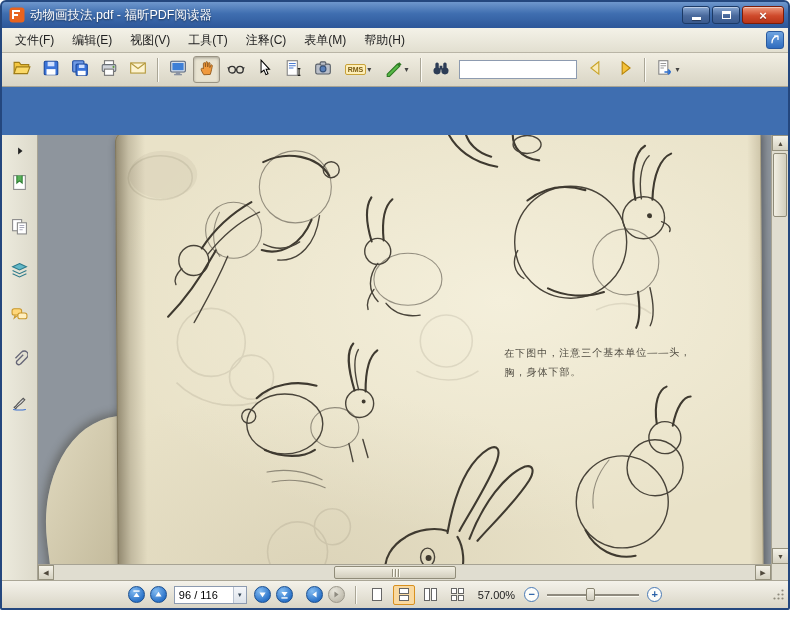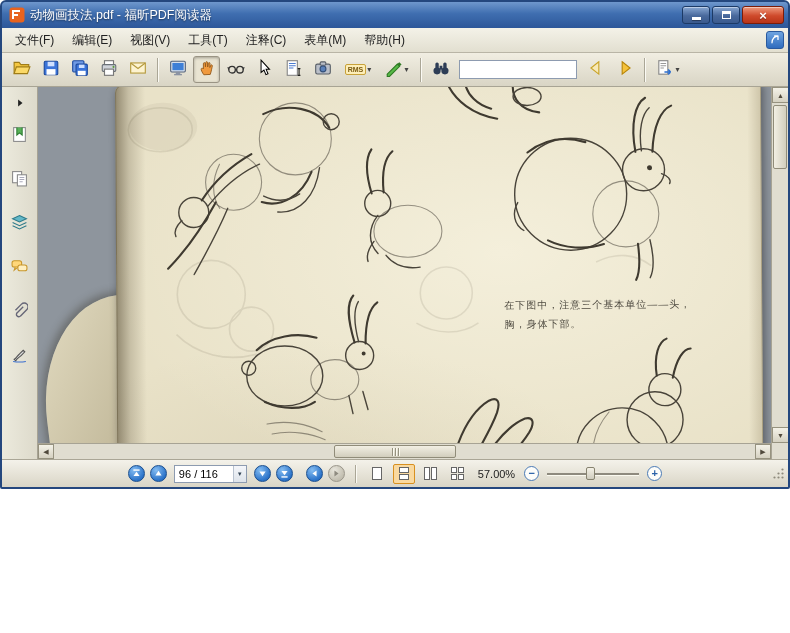--- a/index.html
+++ b/index.html
@@ -1,17 +1,17 @@
 <!DOCTYPE html>
 <html><head>
 <meta charset="utf-8">
 <style>
   * { box-sizing: border-box; margin: 0; padding: 0; }
   html,body { width:790px; height:633px; font-family:"Liberation Sans","DejaVu Sans",sans-serif; }
-  .window { position:relative; width:790px; height:489px; background:#3f6eb0; border:2px solid #24477e; border-radius:6px 6px 2px 2px; overflow:hidden; display:flex; flex-direction:column; }
+  .window { position:relative; width:790px; height:610px; background:#3f6eb0; border:2px solid #24477e; border-radius:6px 6px 2px 2px; overflow:hidden; display:flex; flex-direction:column; }
 
   
   .titlebar { height:26px; display:flex; align-items:center; padding:0 4px 0 7px; background:linear-gradient(#6f97cd,#3f6eb0 45%,#2d5799); flex:0 0 auto; }
   .app-icon { width:16px; height:16px; margin-right:5px; flex:0 0 auto; }
   .title { color:#fff; font-size:12.5px; text-shadow:0 1px 2px rgba(0,0,0,.55); flex:1 1 auto; white-space:nowrap; overflow:hidden; }
   .win-btns { display:flex; gap:2px; }
   .win-btn { width:28px; height:18px; border:1px solid #1c3a66; border-radius:3px; display:flex; align-items:center; justify-content:center; background:linear-gradient(#89a8d4,#49699c 55%,#3a5a8e); box-shadow:inset 0 1px 0 rgba(255,255,255,.45); cursor:default; }
   .win-btn.close { width:42px; background:linear-gradient(#ef9a7d,#cf4a2b 55%,#b83418); border-color:#7c1c08; color:#fff; font-size:13px; font-weight:bold; }
   .glyph-min { width:9px; height:3px; background:#fff; margin-top:7px; box-shadow:0 1px 1px rgba(0,0,0,.4); }
   .glyph-max { width:9px; height:8px; border:1px solid #fff; border-top:3px solid #fff; }
@@ -27,21 +27,21 @@
   .toolbar { height:34px; background:linear-gradient(#f1eee2,#d9d5c5); border-bottom:1px solid #a8a494; display:flex; align-items:center; padding:0 6px; gap:2px; flex:0 0 auto; }
   .tbtn { width:27px; height:27px; border:1px solid transparent; border-radius:3px; display:flex; align-items:center; justify-content:center; gap:1px; }
   .tbtn.active { background:#e9e4d2; border:1px solid #9a9484; box-shadow:inset 0 1px 3px rgba(0,0,0,.3); }
   .tbtn svg { width:18px; height:18px; }
   .tsep { width:1px; height:24px; background:#aaa696; box-shadow:1px 0 0 #fbfaf4; margin:0 4px; }
   .search-input { width:118px; height:19px; border:1px solid #8d9bb0; background:#fff; font-size:11px; padding:0 4px; margin:0 3px; }
   .caret { font-size:8px; color:#444; line-height:1; }
   .rms-chip { font-size:7px; font-weight:bold; color:#7a5a10; background:#fdeeb8; border:1px solid #c8a23a; padding:1px 2px; border-radius:2px; }
 
   
-  .content-row { flex:1 1 auto; display:flex; min-height:0; background:#8e959d; }
+  .content-row { flex:1 1 auto; display:flex; min-height:0; background:#8e959d;margin-top:48px; }
   .sidebar { width:36px; background:linear-gradient(90deg,#eceadd,#dddacb); border-right:1px solid #a7a394; display:flex; flex-direction:column; align-items:center; padding-top:6px; flex:0 0 auto; }
   .sb-expand { width:20px; height:20px; display:flex; align-items:center; justify-content:center; margin-bottom:10px; }
   .sb-btn { width:26px; height:26px; border:1px solid transparent; border-radius:3px; display:flex; align-items:center; justify-content:center; margin-bottom:18px; }
   .sb-btn svg { width:17px; height:17px; }
 
   .viewport-col { flex:1 1 auto; display:flex; flex-direction:column; min-width:0; }
   .pdf-area { flex:1 1 auto; position:relative; overflow:hidden; }
 
   .page-curl { position:absolute; left:4px; bottom:-10px; width:112px; height:155px; background:linear-gradient(120deg,#e3dcc2,#c6bd9f 70%); border-radius:75% 0 0 4px; transform:rotate(-7deg); box-shadow:-3px -3px 8px rgba(40,35,20,.35); }
 

